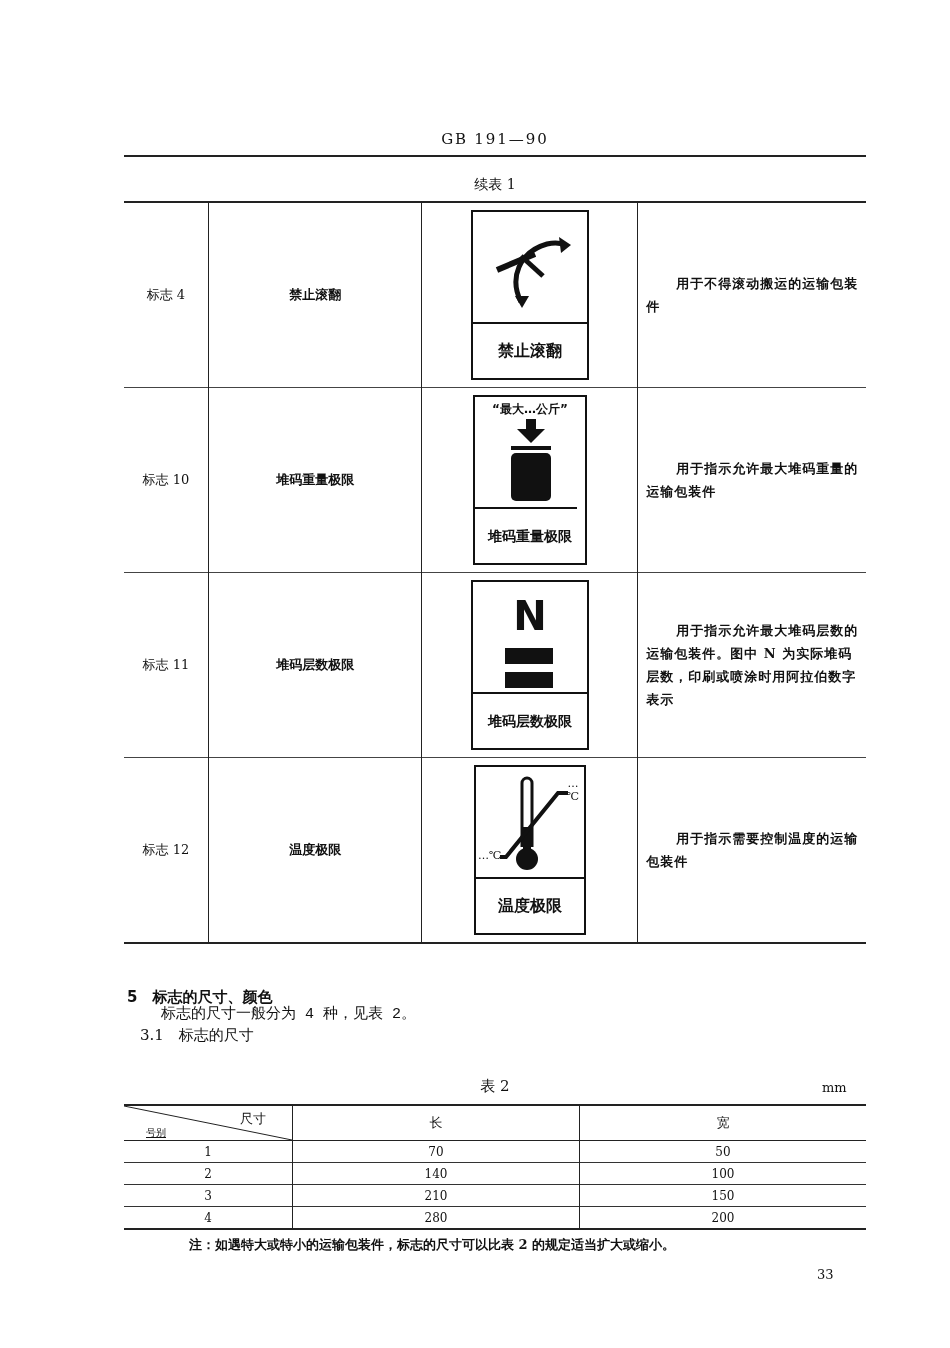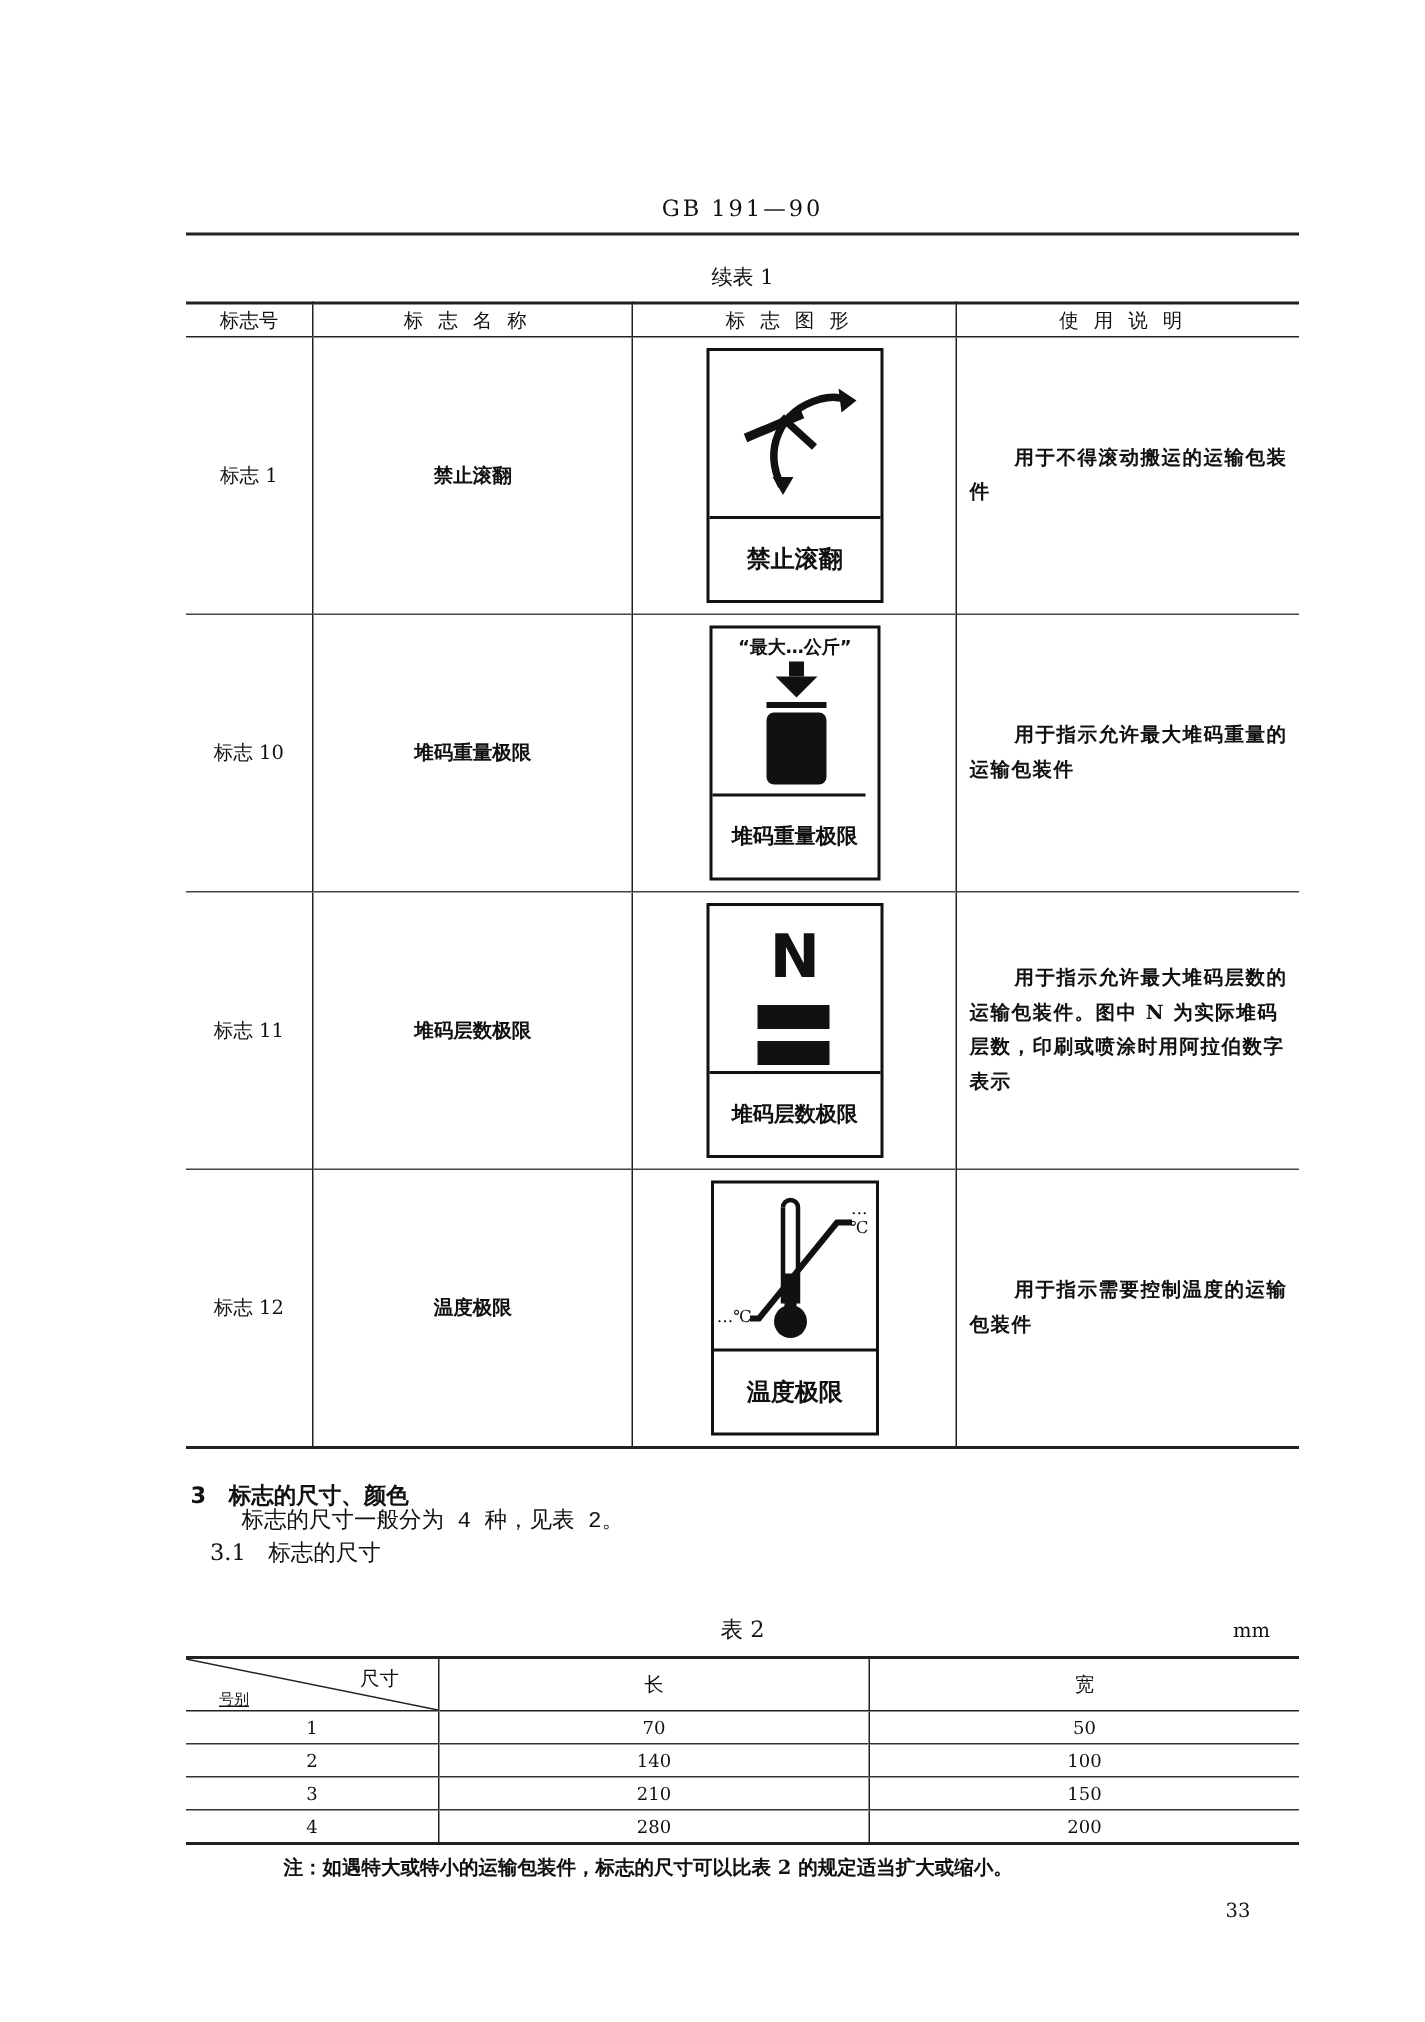--- a/index.html
+++ b/index.html
@@ -41,29 +41,23 @@
 
 <div class="abs header">
   <b>GB</b><span>191—90</span>
 </div>
 <div class="abs rule" style="top:155px;"></div>
 
 <div class="abs caption" style="top:176px; left:124px; width:742px;">续表 1</div>
 
 <table class="t1">
   <tbody>
-      <tr>
-    <th class="c0">标志号</th>
-    <th class="c1" style="font-weight:normal">标志名称</th>
-    <th class="c2">标志图形</th>
-    <th class="c3" style="text-align:center">使用说明</th>
-  </tr>
 
   <tr>
-    <td class="c0">标志 1</td>
+    <td class="c0">标志 4</td>
     <td class="c1">禁止滚翻</td>
     <td class="c2">
       <div class="sign">
         <div class="pic">
           <svg width="114" height="110" viewBox="0 0 114 110">
             <path d="M48 90 C36 66 46 40 74 32 C82 30 88 31 92 33" fill="none" stroke="#111" stroke-width="5"></path>
             <polygon points="86,25 98,33 88,41" fill="#111"></polygon>
             <polygon points="42,84 56,84 49,96" fill="#111"></polygon>
             <line x1="24" y1="58" x2="62" y2="42" stroke="#111" stroke-width="6"></line>
             <line x1="48" y1="44" x2="70" y2="64" stroke="#111" stroke-width="5"></line>
@@ -136,21 +130,21 @@
         <div class="lbl" style="width:108px;">温度极限</div>
       </div>
     </td>
     <td class="c3">
           <div class="desc">用于指示需要控制温度的运输包装件</div>
         </td>
   </tr>
 </tbody>
   </table>
 
-<div class="abs sec" style="top:988px; left:127px; font-weight:bold; font-family:'DejaVu Sans',sans-serif;">3　标志的尺寸、颜色</div>
+<div class="abs sec" style="top:988px; left:127px; font-weight:bold; font-family:'DejaVu Sans',sans-serif;">5　标志的尺寸、颜色</div>
 <div class="abs sec" style="top:1026px; left:140px;">3.1　标志的尺寸</div>
 <div class="abs sec" style="top:1004px; left:161px;font-family:Liberation Mono, monospace;">标志的尺寸一般分为 4 种，见表 2。</div>
 
 <div class="abs" style="top:1077px; left:124px; width:742px; text-align:center; font-size:15px; font-weight:normal;">表 2</div>
 <div class="abs" style="top:1080px; left:822px; font-size:13px;">mm</div>
 
 <table class="t2">
   <tbody>
       <tr class="hd">
     <td style="width:168px;">

